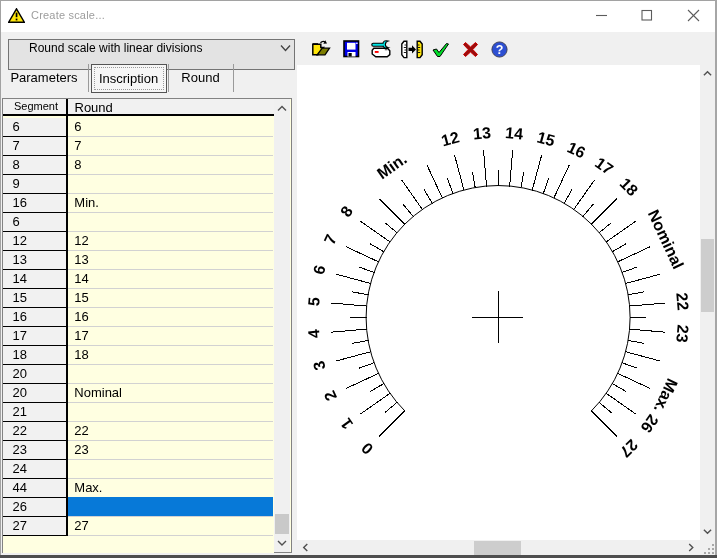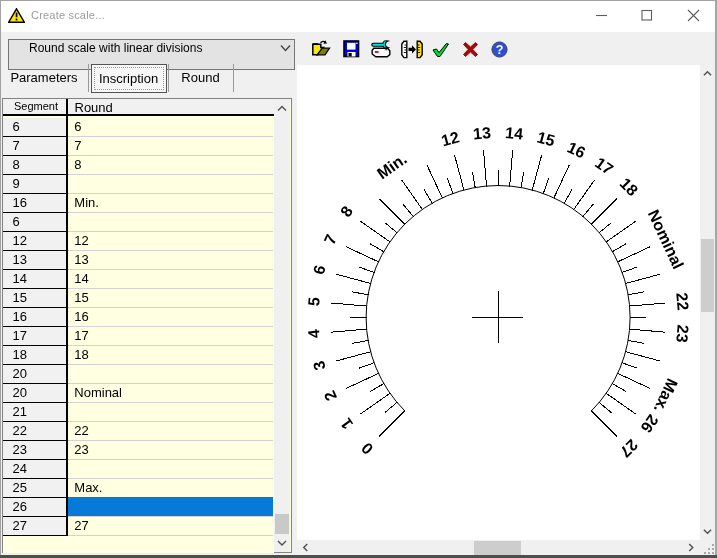--- a/index.html
+++ b/index.html
@@ -153,21 +153,21 @@
     <div class="segc" style="top:303.7px">21</div>
     <div class="rsep" style="top:321.7px"></div>
     <div class="segc" style="top:322.7px">22</div>
     <div class="txtc" style="top:322.7px">22</div>
     <div class="rsep" style="top:340.7px"></div>
     <div class="segc" style="top:341.7px">23</div>
     <div class="txtc" style="top:341.7px">23</div>
     <div class="rsep" style="top:359.7px"></div>
     <div class="segc" style="top:360.7px">24</div>
     <div class="rsep" style="top:378.7px"></div>
-    <div class="segc" style="top:379.7px">25</div>
+    <div class="segc" style="top:379.7px">44</div>
     <div class="txtc" style="top:379.7px">Max.</div>
     <div class="rsep" style="top:397.7px"></div>
     <div class="segc" style="top:398.7px">26</div>
     <div class="sel" style="top:398.1px"></div>
     <div class="rsep" style="top:416.7px"></div>
     <div class="segc" style="top:417.7px">27</div>
     <div class="txtc" style="top:417.7px">27</div>
     <div class="rsep" style="top:435.7px"></div>
  <div id="tdiv"></div>
  <div class="abs" style="left:0;top:437px;width:270.5px;height:16.5px;background:#ffffe1"></div>

